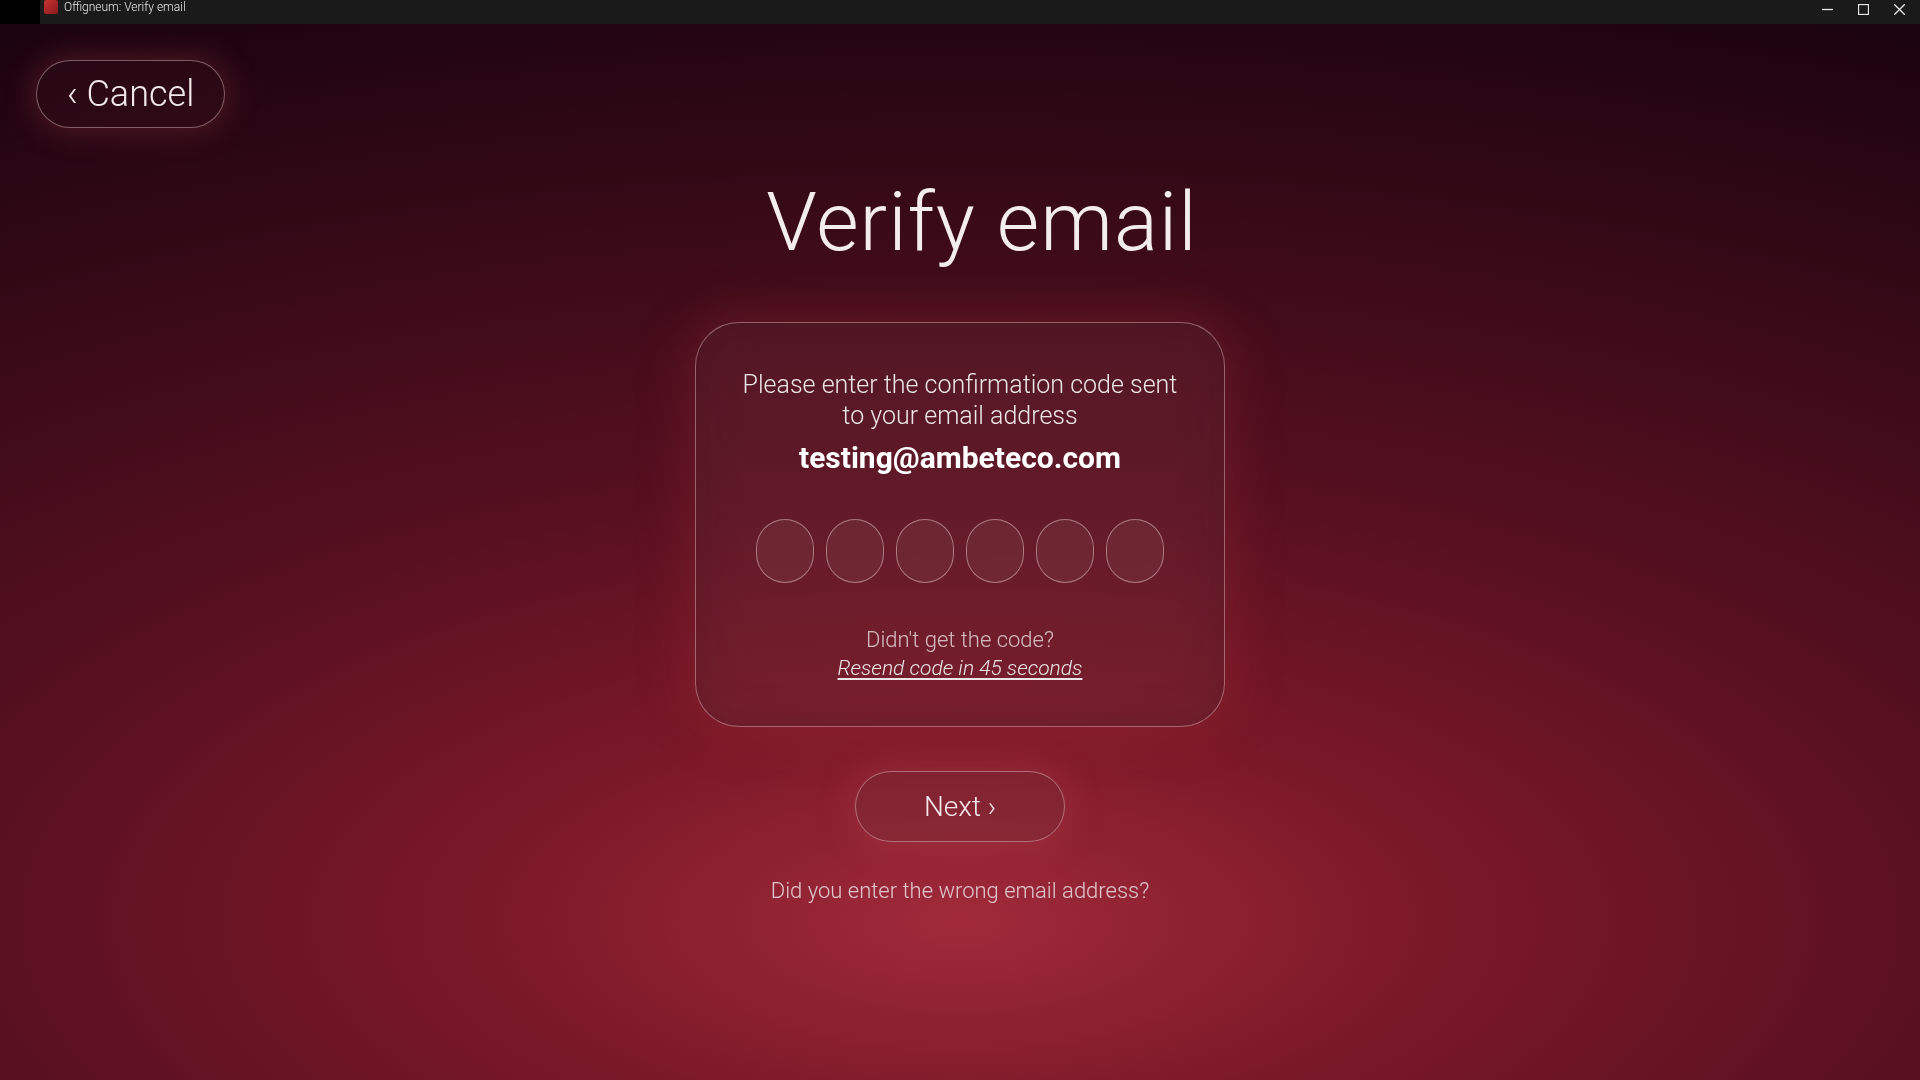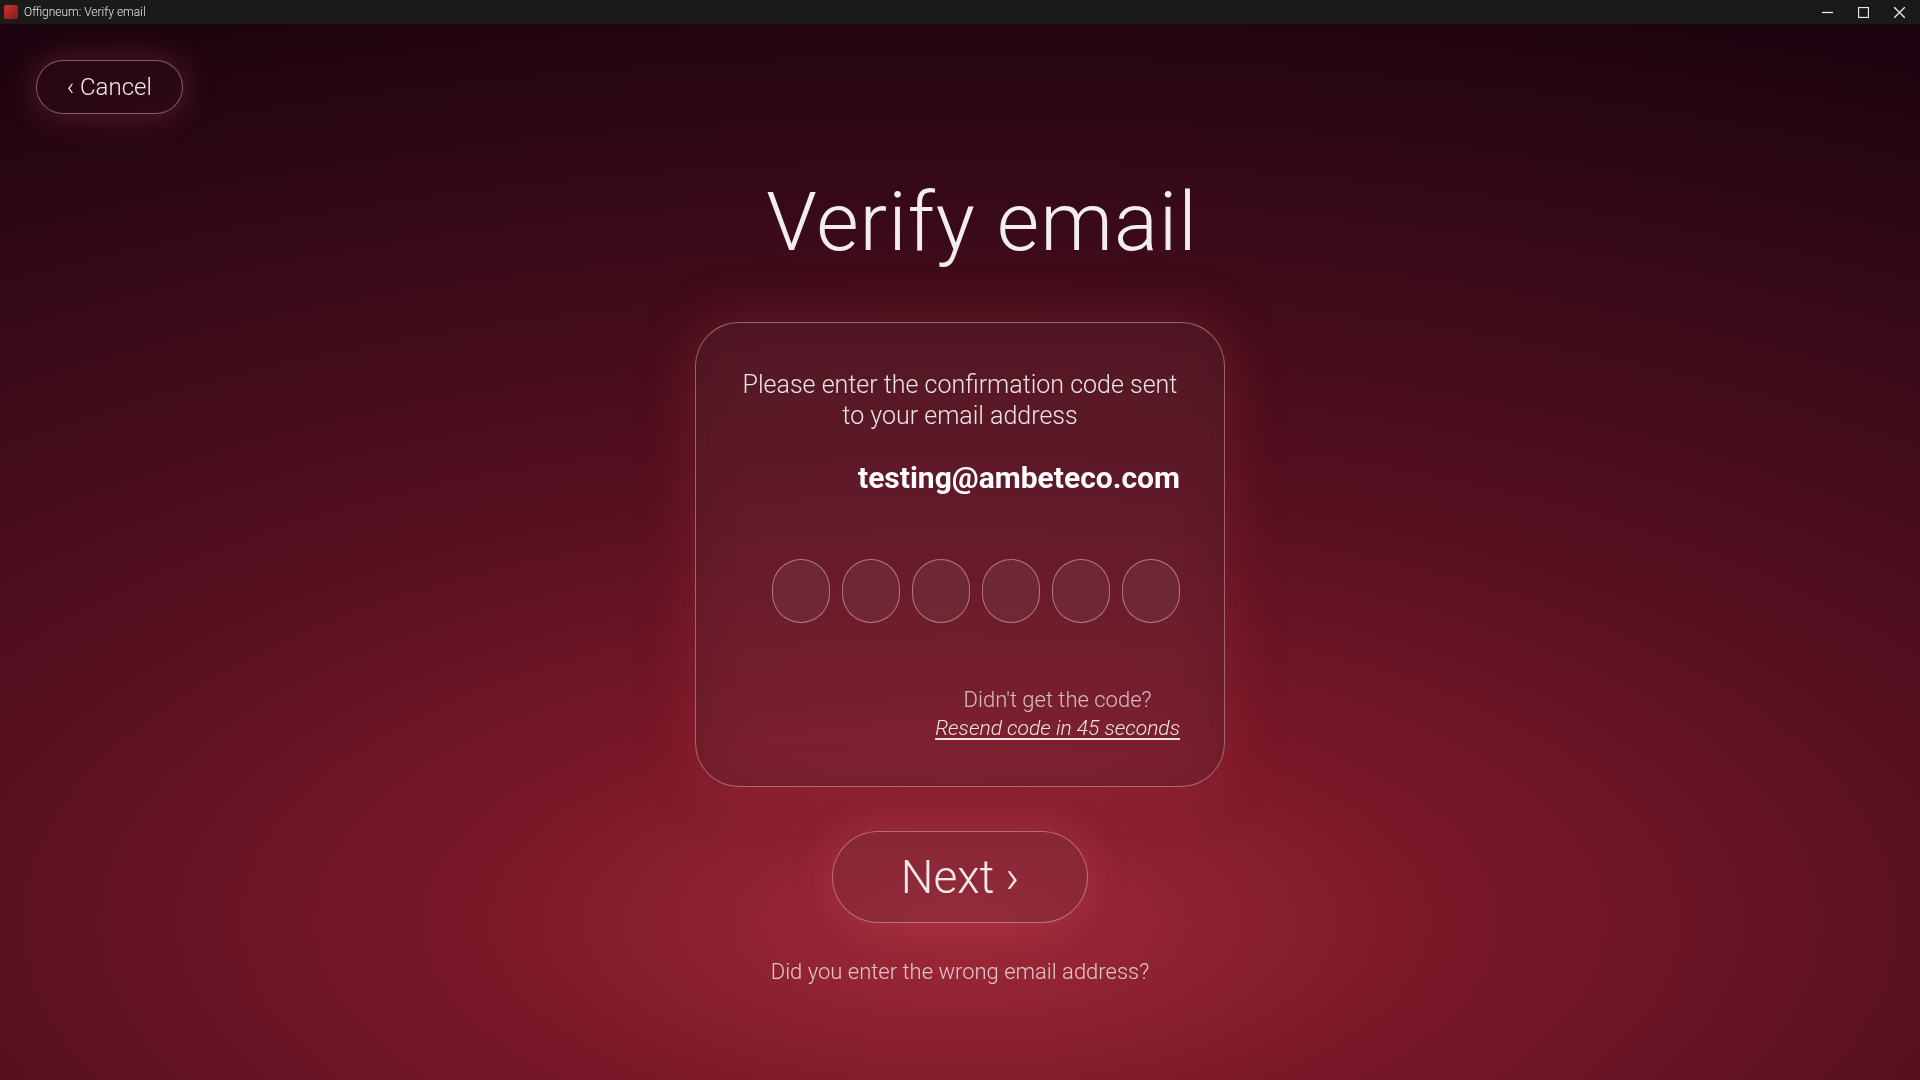--- a/index.html
+++ b/index.html
@@ -12,24 +12,25 @@
     body {
       width: 1920px;
       height: 1080px;
       overflow: hidden;
       background: #000;
     }
     .titlebar {
       height: 24px;
       background: #1a1a1a;
       display: flex;
-      align-items: center;
+      align-items: flex-start;
       padding: 0 4px;
       color: #e8e8e8;
       font-size: 12px;
+      margin-left: 40px;
     }
     .titlebar-icon {
       width: 14px;
       height: 14px;
       margin-right: 6px;
       background: linear-gradient(135deg, #c83232, #8b1a1a);
       border-radius: 2px;
       position: relative;
     }
     .titlebar-title {
@@ -70,21 +71,21 @@
     }
     .cancel-btn {
       position: absolute;
       top: 36px;
       left: 36px;
       padding: 12px 30px;
       border: 1.5px solid rgba(235, 200, 205, 0.45);
       border-radius: 999px;
       background: rgba(90, 30, 40, 0.15);
       color: #f2e8ea;
-      font-size: 24px;
+      font-size: 36px;
       font-weight: 300;
       cursor: pointer;
       box-shadow: 0 0 30px 4px rgba(200, 80, 90, 0.25);
     }
     .page-title {
       margin-top: 150px;
       color: #f3edee;
       font-size: 82px;
       font-weight: 300;
       letter-spacing: 1px;
@@ -94,23 +95,22 @@
       margin-top: 52px;
       width: 530px;
       padding: 46px 44px 46px 44px;
       border: 1.5px solid rgba(230, 190, 195, 0.45);
       border-radius: 44px;
       background: rgba(118, 52, 62, 0.28);
       box-shadow: 0 0 50px 8px rgba(180, 50, 60, 0.25),
                   inset 0 0 40px rgba(60, 20, 25, 0.3);
       display: flex;
       flex-direction: column;
-      align-items: flex-end;
+      align-items: center;
       text-align: center;
-      gap: 20px;
     }
     .card-prompt {
       color: #ece5e6;
       font-size: 25px;
       font-weight: 300;
       line-height: 1.25;
     }
     .card-email {
       margin-top: 8px;
       color: #fff;
@@ -151,21 +151,21 @@
       cursor: pointer;
       font-style: italic;
     }
     .next-btn {
       margin-top: 44px;
       padding: 18px 68px;
       border: 1.5px solid rgba(235, 200, 205, 0.45);
       border-radius: 999px;
       background: rgba(118, 50, 60, 0.3);
       color: #f2e8ea;
-      font-size: 46px;
+      font-size: 28px;
       font-weight: 300;
       cursor: pointer;
       box-shadow: 0 0 35px 5px rgba(200, 80, 90, 0.25);
     }
     .wrong-email {
       margin-top: 36px;
       color: rgba(236, 226, 228, 0.85);
       font-size: 22px;
       font-weight: 300;
     }

